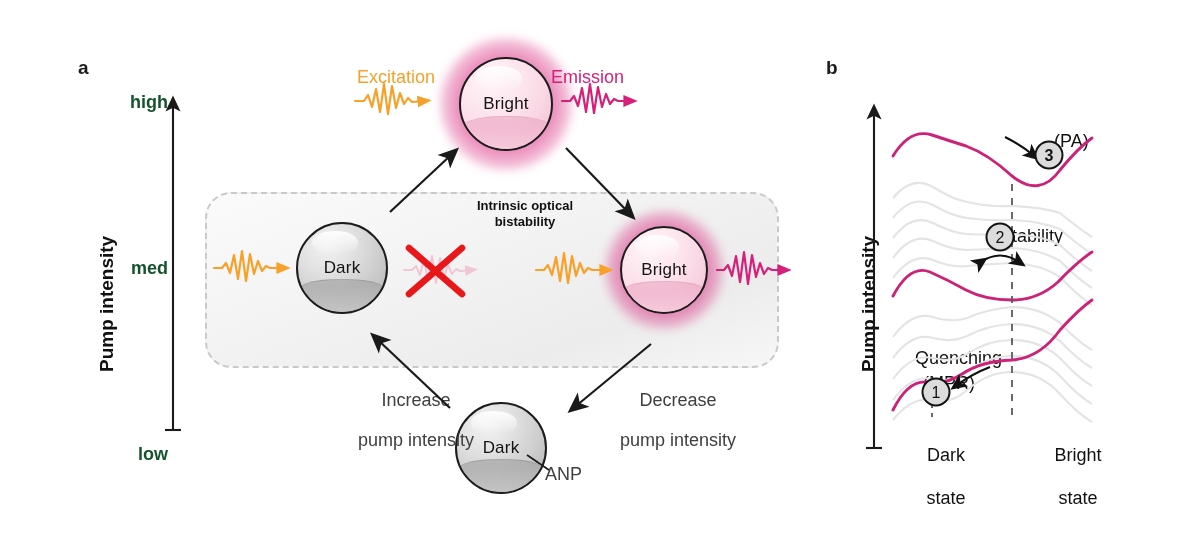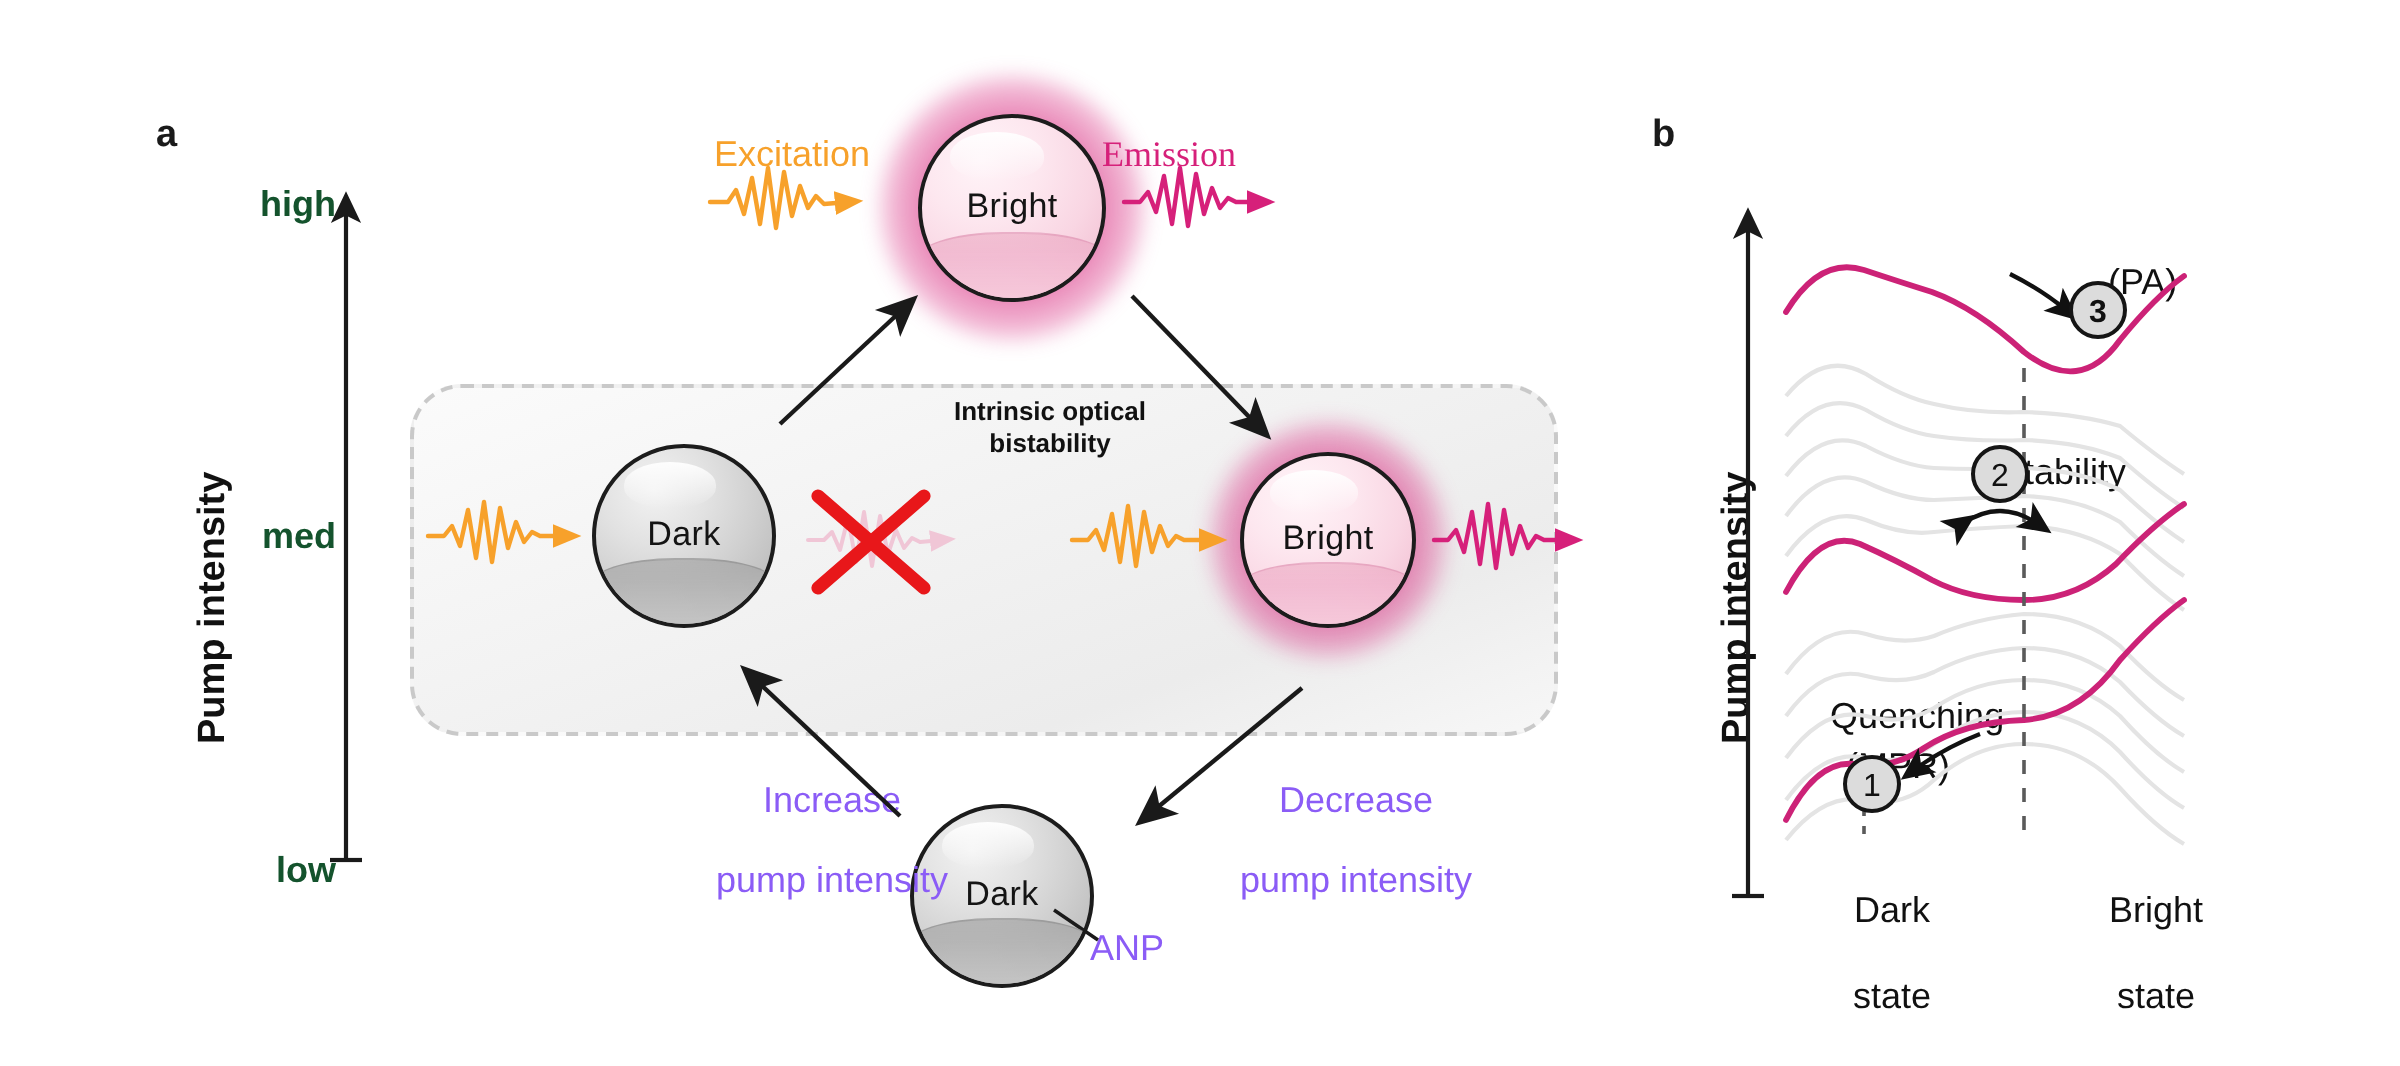--- a/index.html
+++ b/index.html
@@ -23,21 +23,21 @@
     font-weight: bold;
     color: #1a1a1a;
     line-height: 1;
   }
   #panel-a-letter { left: 78px; top: 58px; }
   #panel-b-letter { left: 826px; top: 58px; }
 
   
   .fig-text {
     position: absolute;
-    color: #8b5cf6;
+    color: #404040;
     line-height: 1.12;
     white-space: pre;
   }
   .axis-title {
     position: absolute;
     font-size: 19px;
     font-weight: bold;
     color: #111;
     transform-origin: 0 0;
     transform: rotate(-90deg);
@@ -171,37 +171,37 @@
 <body>
 
 <div id="figure">
 
   <div class="panel-letter" id="panel-a-letter">a</div>
 
   <div class="axis-title" style="left: 96px; top: 372px;">Pump intensity</div>
 
   <div class="tick-label" style="left: 106px; top: 92px; width: 62px;">high</div>
   <div class="tick-label" style="left: 106px; top: 258px; width: 62px;">med</div>
-  <div class="tick-label" style="left: 106px; top: 425px; width: 62px;">low</div>
+  <div class="tick-label" style="left: 106px; top: 444px; width: 62px;">low</div>
 
   <div id="bistability-box"></div>
   <div id="box-title">
     <span>Intrinsic optical</span><br>
     <span>bistability</span>
   </div>
 
   <div class="glow" style="left: 440px; top: 38px; width: 132px; height: 132px;"></div>
   <div class="sphere sphere-bright" style="left: 459px; top: 57px; width: 94px; height: 94px;">
     <div class="band"></div>
     <div class="specular"></div>
     <div class="label">Bright</div>
   </div>
 
   <div class="fig-text" style="left: 357px; top: 67px; font-size: 18px; color: #F7A12B;">Excitation</div>
-  <div class="fig-text" style="left: 551px; top: 67px; font-size: 18px; color: #D6207A; font-family: Liberation Serif, serif;">Emission</div>
+  <div class="fig-text" style="left: 551px; top: 67px; font-size: 18px; color: #D6207A;">Emission</div>
 
   <div class="sphere sphere-dark" style="left: 296px; top: 222px; width: 92px; height: 92px;">
     <div class="band"></div>
     <div class="specular"></div>
     <div class="label">Dark</div>
   </div>
 
   <div class="glow" style="left: 605px; top: 211px; width: 118px; height: 118px;"></div>
   <div class="sphere sphere-bright" style="left: 620px; top: 226px; width: 88px; height: 88px;">
     <div class="band"></div>

